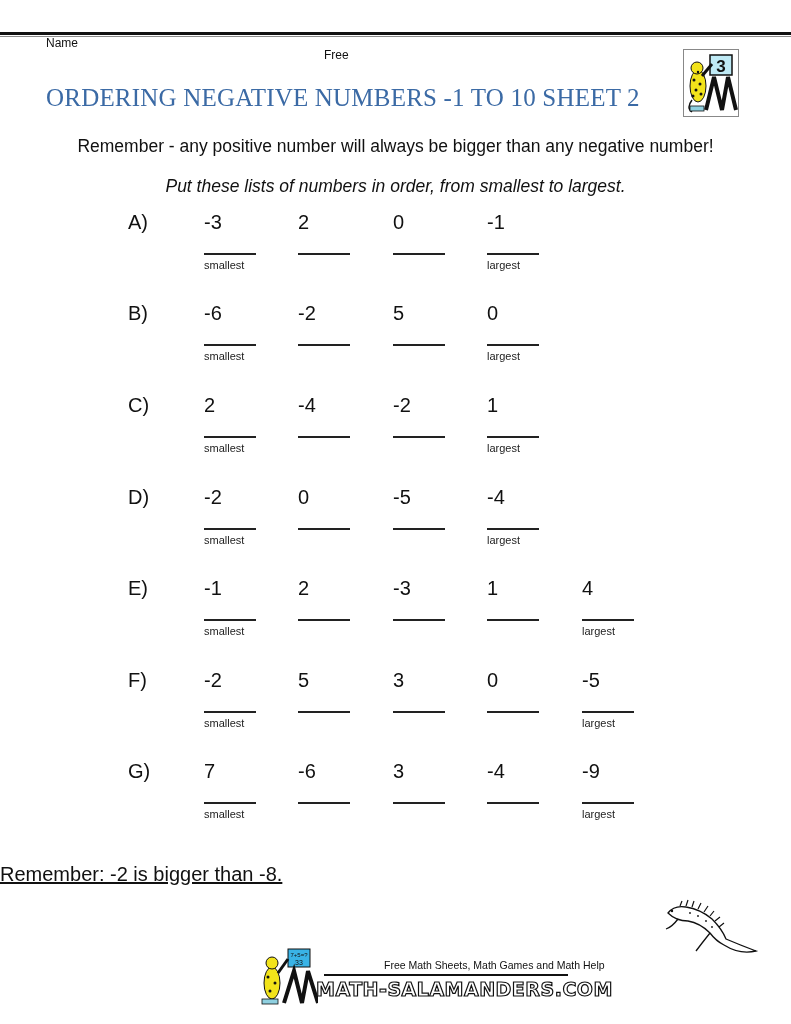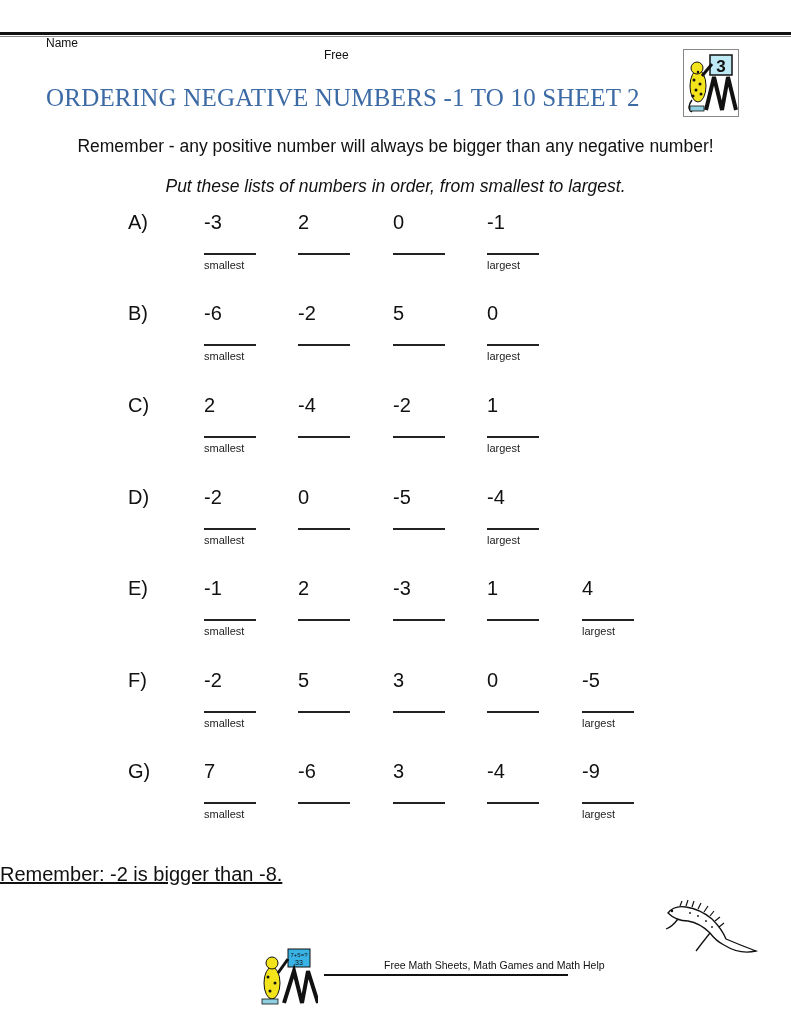--- a/index.html
+++ b/index.html
@@ -191,13 +191,14 @@
     <ellipse cx="14" cy="36" rx="8" ry="16" fill="#f2e31a" stroke="#111" stroke-width="1"></ellipse>
     <circle cx="14" cy="16" r="6" fill="#f2e31a" stroke="#111" stroke-width="1"></circle>
     <line x1="20" y1="26" x2="30" y2="12" stroke="#111" stroke-width="3"></line>
     <circle cx="10" cy="30" r="1.5" fill="#111"></circle>
       <circle cx="17" cy="36" r="1.5" fill="#111"></circle>
     <circle cx="12" cy="44" r="1.5" fill="#111"></circle>
     <rect x="4" y="52" width="16" height="5" fill="#8fd0e0" stroke="#111" stroke-width="0.8"></rect>
   </svg>
   <div class="footer-tagline">Free Math Sheets, Math Games and Math Help</div>
   <div class="footer-rule"></div>
+  <div class="footer-brand">MATH-SALAMANDERS.COM</div>
 </div>
 
 </body></html>

